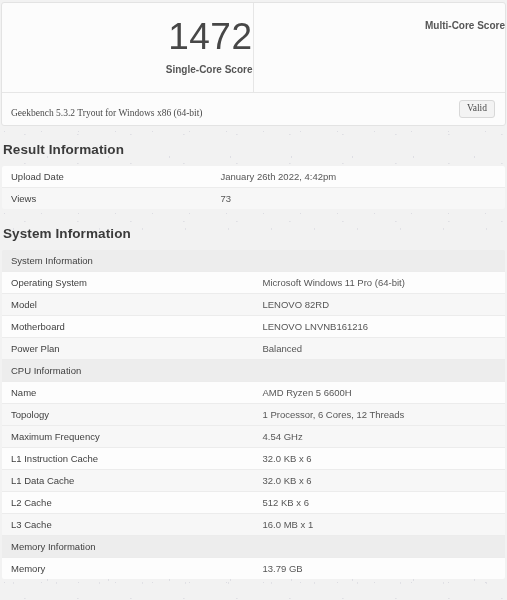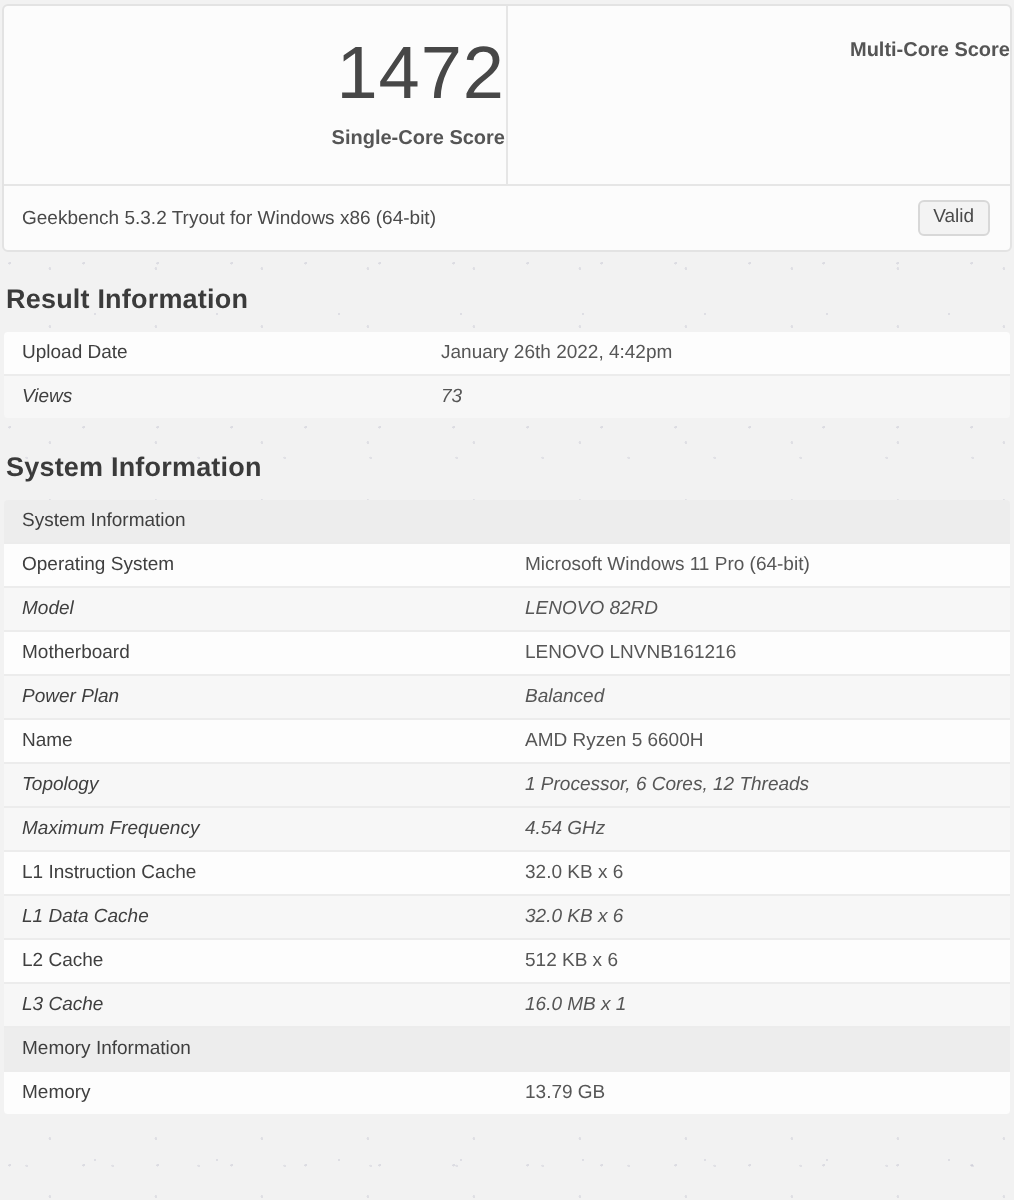--- a/index.html
+++ b/index.html
@@ -49,24 +49,25 @@
   .score-label {
     font-size: 10px;
     color: #555;
     margin-top: 4px;
     line-height: 13px;
     font-weight: bold;
   }
   .version-row {
     border-top: 1px solid #e6e6e6;
     display: flex;
-    align-items: center;
+    align-items: flex-end;
     justify-content: space-between;
     padding: 7px 10px 7px 9px;
     min-height: 29px;
+    font-family: Liberation Serif, serif;
   }
   .version-text { font-size: 9.5px; color: #4a4a4a; }
   .valid-badge {
     font-size: 9.5px;
     color: #4a4a4a;
     background: #f3f3f3;
     border: 1px solid #d8d8d8;
     border-radius: 3px;
     padding: 2px 7px 3px 7px;
     line-height: 11px;
@@ -98,21 +99,21 @@
     padding: 4px 6px 4px 9px;
     vertical-align: middle;
     line-height: 13px;
     border-top: 1px solid #ececec;
   }
   .info-table tr:first-child td { border-top: none; }
   .info-table td.key { width: 210px; }
   .info-table td.val { color: #565656; }
 
   tr.row-even td { background: #fdfdfd; }
-  tr.row-odd  td { background: #f7f7f7; font-style: italic; }
+  tr.row-odd  td { background: #f7f7f7; }
   tr.subhead td {
     background: #ededed;
     color: #3f3f3f;
     padding-left: 9px;
   }
 </style>
 </head>
 <body>
 
 <div class="page">
@@ -162,20 +163,23 @@
           <td class="val">LENOVO 82RD</td>
         </tr>
         <tr class="row-even">
           <td class="key">Motherboard</td>
           <td class="val">LENOVO LNVNB161216</td>
         </tr>
         <tr class="row-odd">
           <td class="key">Power Plan</td>
           <td class="val">Balanced</td>
         </tr>
+        <tr class="subhead">
+          <td colspan="2">CPU Information</td>
+        </tr>
         <tr class="row-even">
           <td class="key">Name</td>
           <td class="val">AMD Ryzen 5 6600H</td>
         </tr>
         <tr class="row-odd">
           <td class="key">Topology</td>
           <td class="val">1 Processor, 6 Cores, 12 Threads</td>
         </tr>
         <tr class="row-odd">
           <td class="key">Maximum Frequency</td>

